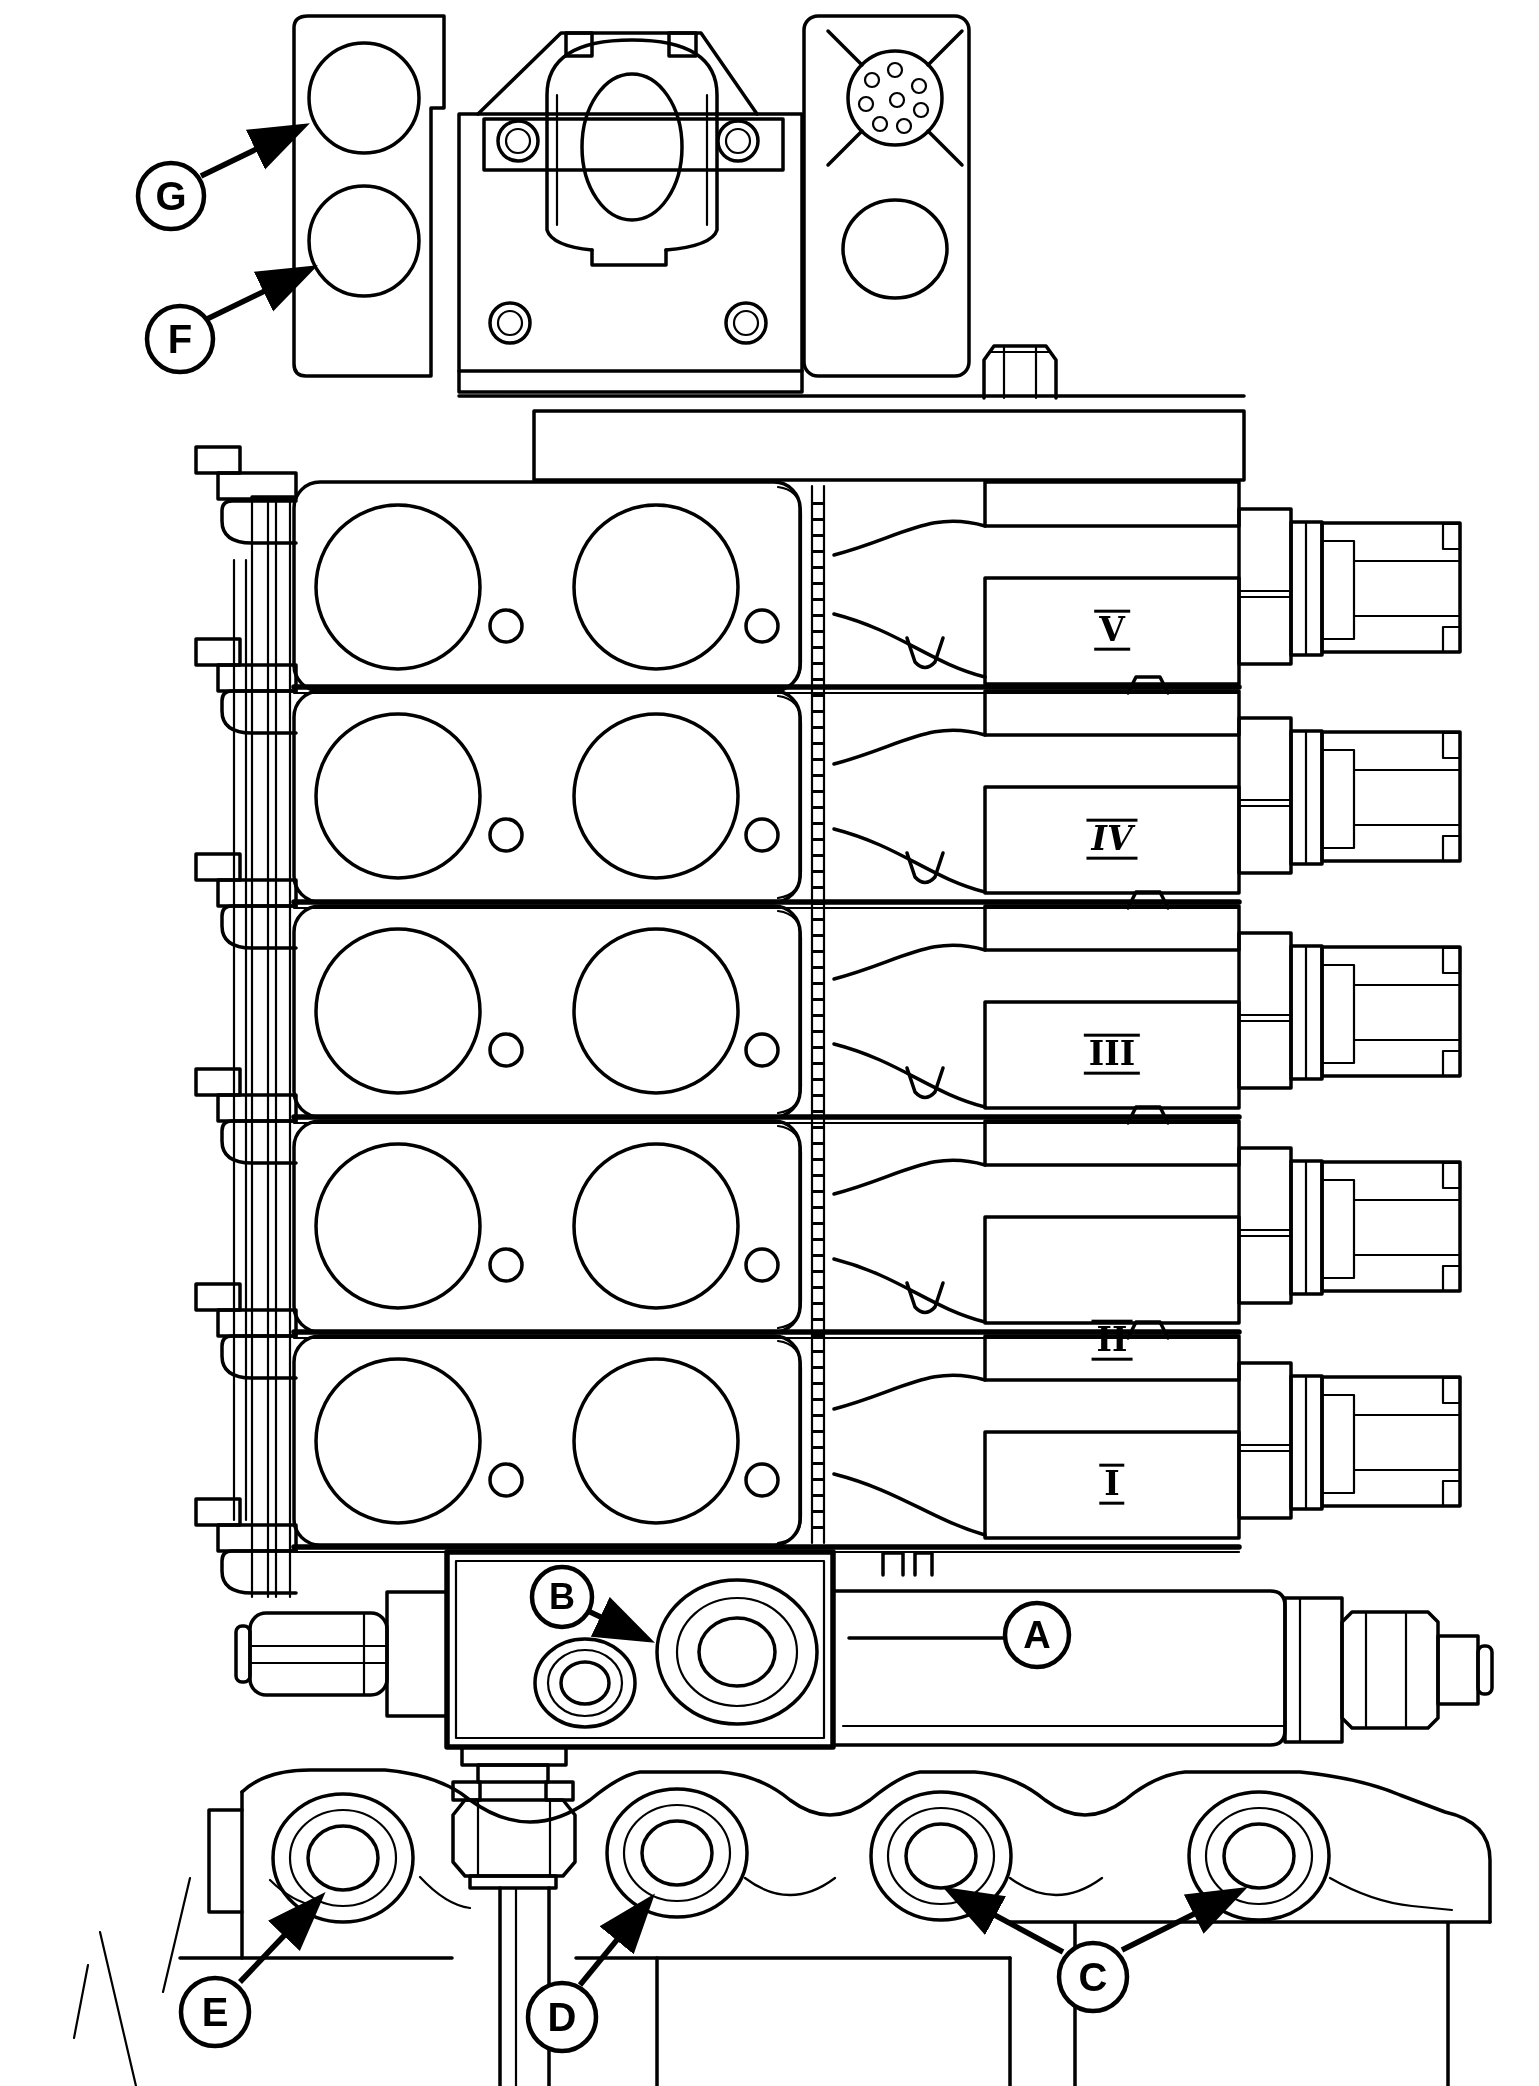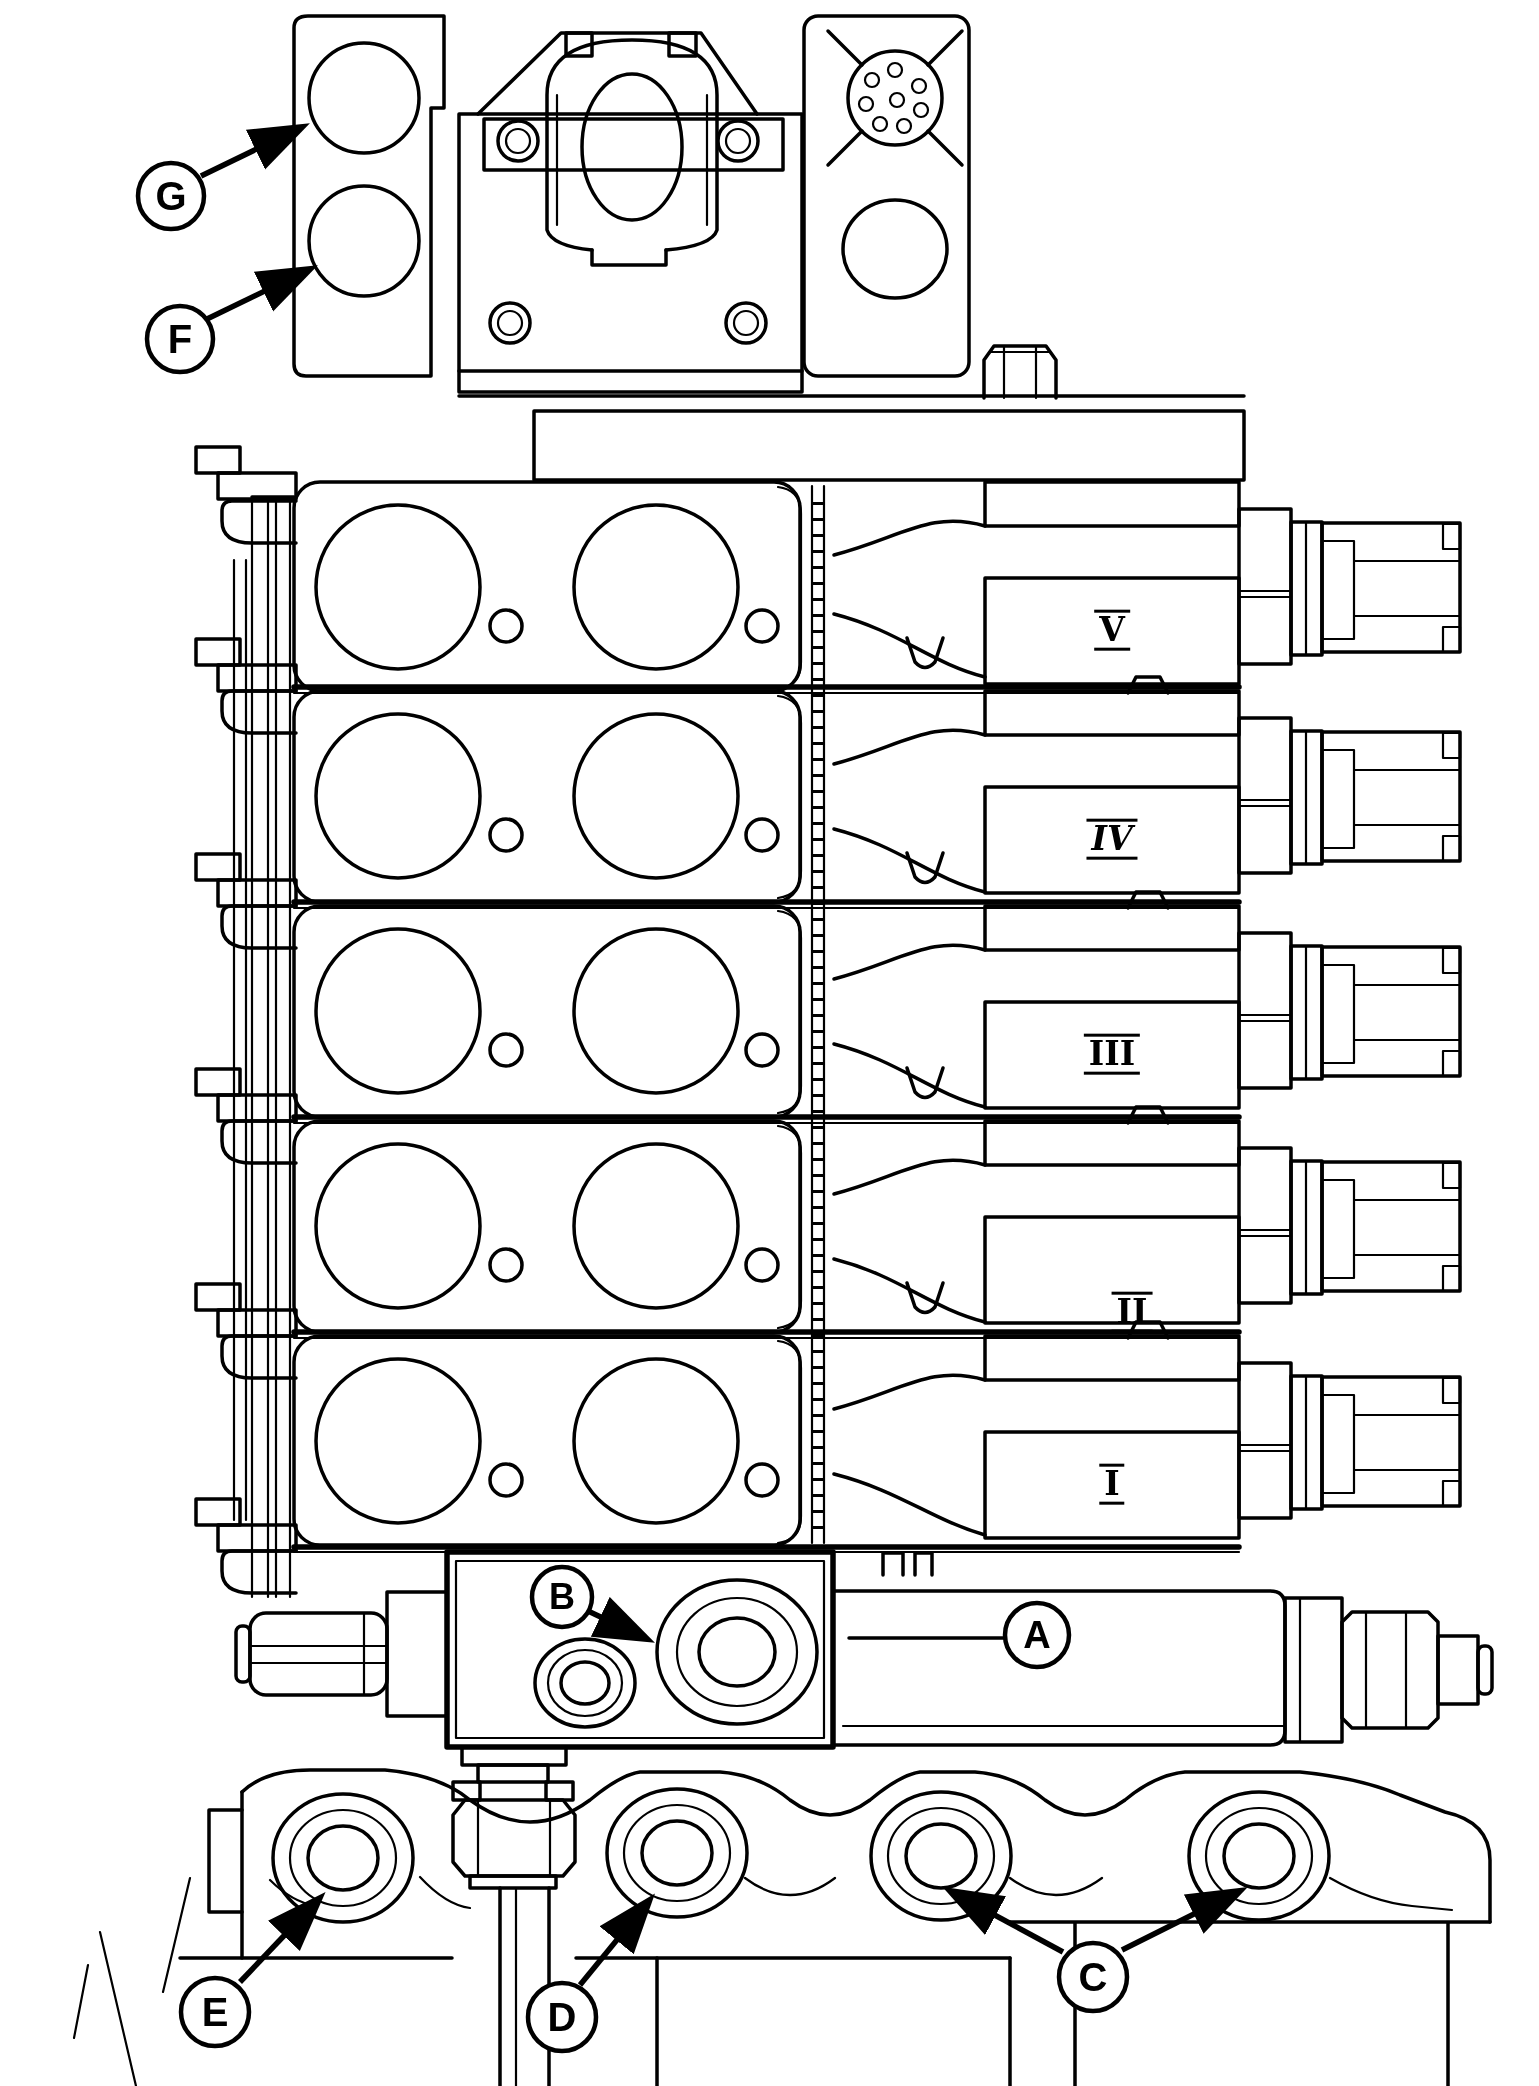--- a/index.html
+++ b/index.html
@@ -383,16 +383,16 @@
   <span class="letter" style="left:180px;top:339px;">F</span>
   <span class="letter" style="left:562px;top:1597px;font-size:36px;">B</span>
   <span class="letter" style="left:1037px;top:1635px;font-size:38px;">A</span>
   <span class="letter" style="left:1093px;top:1977px;">C</span>
   <span class="letter" style="left:562px;top:2017px;">D</span>
   <span class="letter" style="left:215px;top:2012px;">E</span>
 
   <span class="roman" style="left:1112px;top:630px;">V</span>
   <span class="roman" style="left:1112px;top:839px;font-style:italic;">IV</span>
   <span class="roman" style="left:1112px;top:1054px;">III</span>
-  <span class="roman" style="left:1112px;top:1312px;margin-left:20px;">II</span>
+  <span class="roman" style="left:1112px;top:1340px;">II</span>
   <span class="roman" style="left:1112px;top:1484px;">I</span>
 </div>
 </div>
 
 </body></html>

